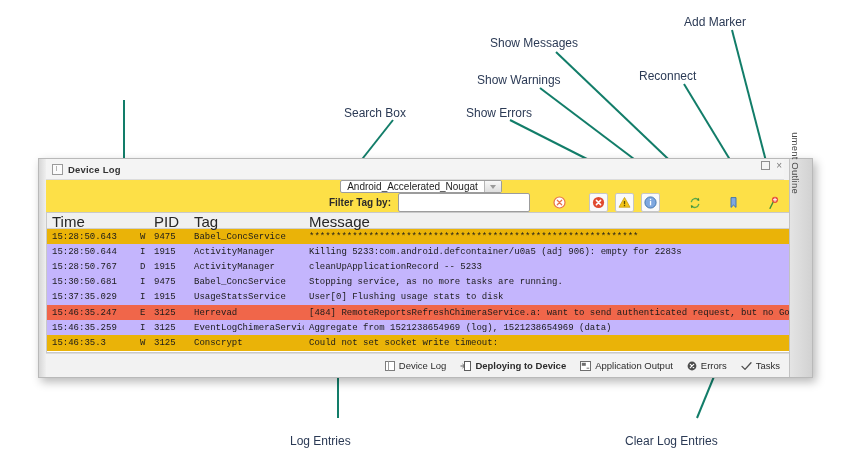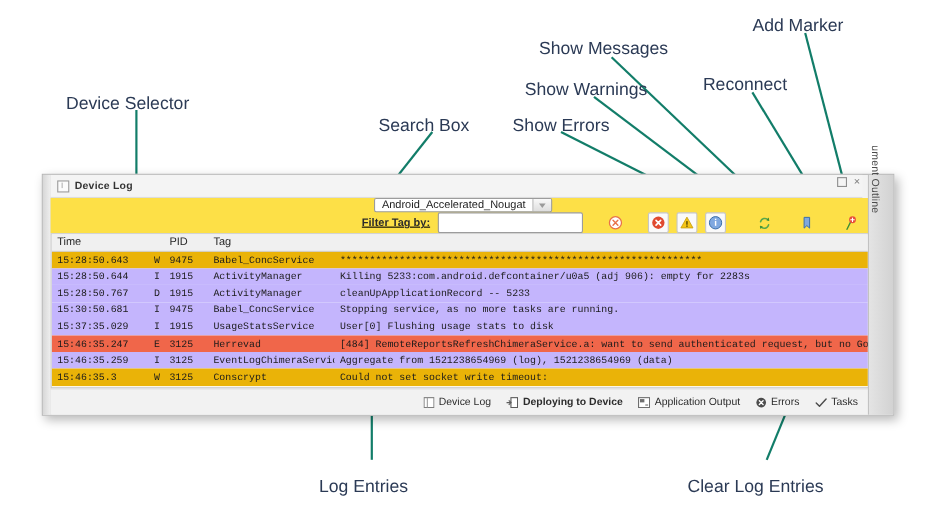--- a/index.html
+++ b/index.html
@@ -8,21 +8,21 @@
     background: #ffffff;
     font-family: "Liberation Sans", sans-serif;
     overflow: hidden;
   }
   #root { position: relative; width: 860px; height: 466px; }
 
   
   .anno-label {
     position: absolute;
     color: #2b3a55;
-    font-size: 16px;
+    font-size: 12px;
     font-family: "Liberation Sans", sans-serif;
     white-space: nowrap;
   }
   svg.leaders { position: absolute; left: 0; top: 0; width: 860px; height: 466px; pointer-events: none; }
 
   
   .window {
     position: absolute;
     left: 38px; top: 158px;
     width: 775px; height: 220px;
@@ -91,21 +91,21 @@
     display: flex; align-items: center; white-space: nowrap;
   }
   .device-select .arrow {
     width: 16px; background: linear-gradient(to bottom,#f8f8f8,#dedede);
     border-left: 1px solid #b6b6b6;
     display: flex; align-items: center; justify-content: center;
   }
   .caret { width:0;height:0;border-left:3px solid transparent;border-right:3px solid transparent;border-top:4px solid #9a9a9a;}
 
   .filter-area {
-    margin-left: auto; display: flex; align-items: center; gap: 7px; padding-right: 8px; text-decoration: underline;
+    margin-left: auto; display: flex; align-items: center; gap: 7px; padding-right: 8px;
   }
   .filter-label { font-size: 10px; font-weight: bold; color: #2b2b2b; }
   .filter-input-wrap {
     display: flex; height: 17px; width: 130px;
     border: 1px solid #9c9c9c; background: #fff; border-radius: 2px; overflow: hidden;
   }
   .filter-input-wrap input {
     flex: 1; border: none; outline: none; font-size: 10px; padding: 0 4px;
     font-family: "Liberation Sans", sans-serif; background: transparent;
   }
@@ -118,23 +118,23 @@
   .gap-sm { width: 6px; }
   .gap-md { width: 11px; }
 
   
   .log-panel {
     position: absolute; left: 7px; right: 22px; top: 53px; bottom: 24px;
     background: #fff; border: 1px solid #c9c9c9; box-sizing: border-box;
     overflow: hidden;
   }
   .log-head {
-    display: flex; height: 15px; align-items: center;
+    display: flex; height: 15px; 
     background: #f0f0f0; border-bottom: 1px solid #cfcfcf;
-    font-size: 10px; color: #262626;
+    font-size: 15px; color: #262626;
   }
   .log-head > div { padding-left: 5px; box-sizing: border-box; }
   .c-time { width: 88px; flex: none; }
   .c-lvl  { width: 14px; flex: none; }
   .c-pid  { width: 40px; flex: none; }
   .c-tag  { width: 115px; flex: none; }
   .c-msg  { flex: 1; }
   .log-row {
     display: flex; height: 15.2px; align-items: center;
     font-family: "Liberation Mono", monospace; font-size: 9px; color: #1b1b1b;
@@ -166,21 +166,20 @@
       <line x1="510" y1="120" x2="660" y2="196"></line>
       <line x1="540" y1="88" x2="683" y2="196"></line>
       <line x1="556" y1="52" x2="707" y2="196"></line>
       <line x1="684" y1="84" x2="752" y2="196"></line>
       <line x1="732" y1="30" x2="775" y2="196"></line>
       <line x1="338" y1="418" x2="338" y2="290"></line>
       <line x1="697" y1="418" x2="783" y2="208"></line>
     </g>
   </svg>
 
-  <div class="anno-label" style="left:60px;  top:86px;">Device Selector</div>
   <div class="anno-label" style="left:344px; top:106px;">Search Box</div>
   <div class="anno-label" style="left:466px; top:106px;">Show Errors</div>
   <div class="anno-label" style="left:490px; top:36px;">Show Messages</div>
   <div class="anno-label" style="left:477px; top:73px;">Show Warnings</div>
   <div class="anno-label" style="left:639px; top:69px;">Reconnect</div>
   <div class="anno-label" style="left:684px; top:15px;">Add Marker</div>
   <div class="anno-label" style="left:290px; top:434px;">Log Entries</div>
   <div class="anno-label" style="left:625px; top:434px;">Clear Log Entries</div>
 
   <div class="window">
@@ -281,20 +280,21 @@
 
       </div>
     </div>
 
     <div class="log-panel">
       <div class="log-head">
         <div class="c-time">Time</div>
         <div class="c-lvl"></div>
         <div class="c-pid">PID</div>
         <div class="c-tag">Tag</div>
+        <div class="c-msg">Message</div>
       </div>
       <div id="log-body">
           <div class="log-row warn">
             <div class="c-time">15:28:50.643</div>
             <div class="c-lvl">W</div>
             <div class="c-pid">9475</div>
             <div class="c-tag">Babel_ConcService</div>
             <div class="c-msg">*************************************************************</div>
           </div>
           <div class="log-row">

